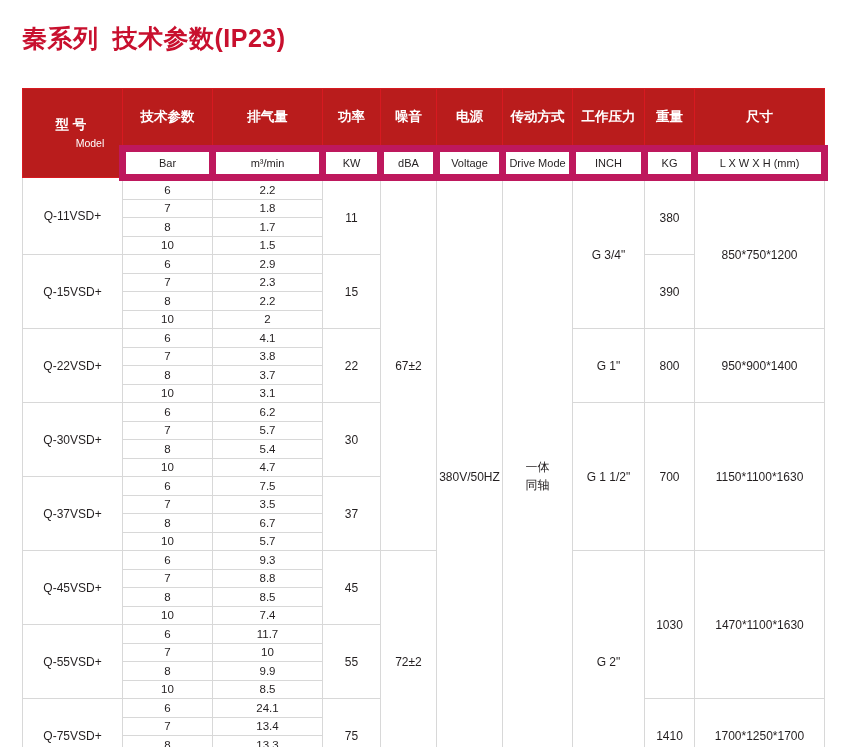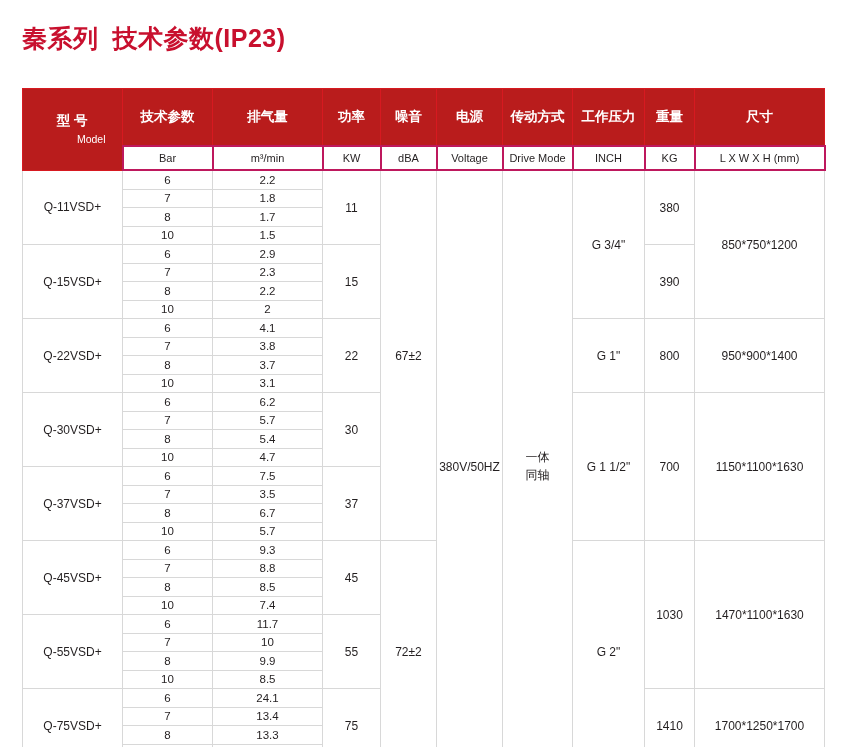--- a/index.html
+++ b/index.html
@@ -71,21 +71,21 @@
     font-weight: normal;
     margin-top: 2px;
     margin-left: 38px;
   }
   thead th.hunit {
     background: #ffffff;
     color: #231f20;
     font-size: 11px;
     font-weight: normal;
     height: 22px;
-    border: 2px solid #be185d;
+    border: 7px solid #be185d;
   }
 
   tbody td {
     height: 17.5px;
     font-size: 11.5px;
   }
   td.model {
     font-size: 12px;
     margin-left: 48px;
   }

